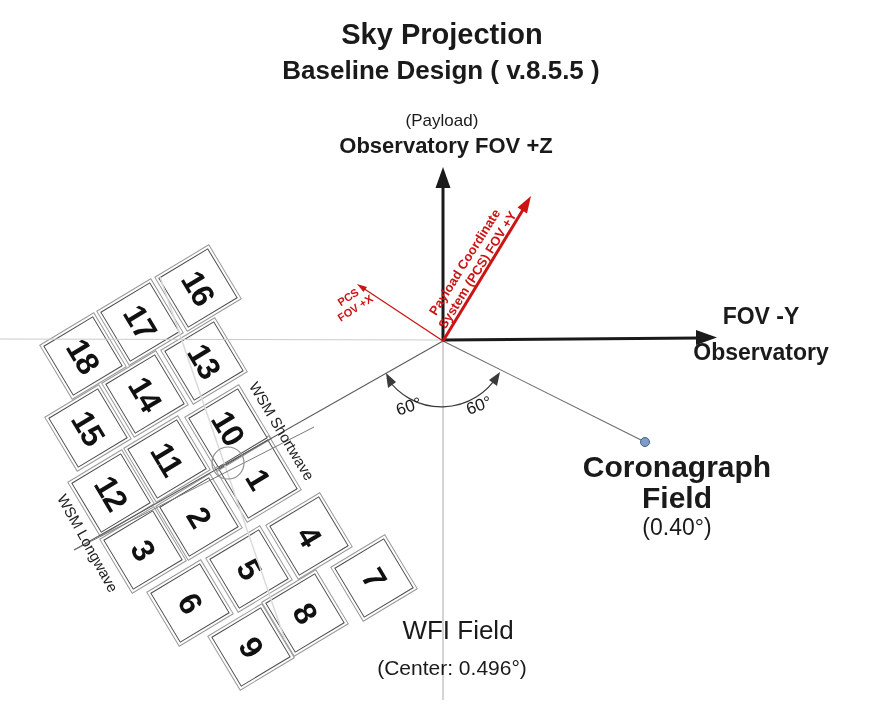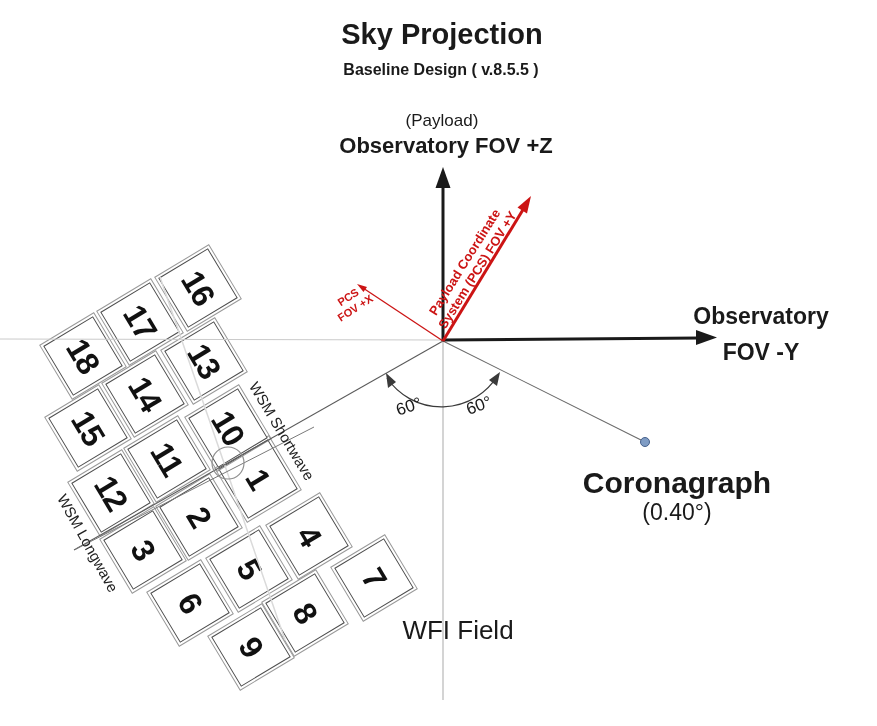--- a/index.html
+++ b/index.html
@@ -4,21 +4,21 @@
 <style>
   html,body{margin:0;padding:0;background:#fff;}
   #stage{
     position:relative;width:877px;height:726px;background:#fff;overflow:hidden;
     font-family:"Liberation Sans","DejaVu Sans",sans-serif;color:#1a1a1a;
   }
   .abs{position:absolute;transform:translate(-50%,-50%);white-space:nowrap;}
   .ctr{text-align:center;}
   
   .t-title{font-size:29px;font-weight:600;}
-  .t-sub{font-size:16px;font-weight:600;}
+  .t-sub{font-size:26px;font-weight:600;}
   .t-sunshade{font-size:17px;font-weight:400;}
   .t-obsz{font-size:22px;font-weight:600;}
   .t-obsy{font-size:23px;font-weight:600;line-height:36px;}
   .t-corona .big{font-size:30px;font-weight:600;line-height:31px;}
   .t-corona .small{font-size:23px;font-weight:400;line-height:28px;}
   .t-wfi{font-size:26px;font-weight:400;}
   .t-wfic{font-size:21px;font-weight:400;}
   .t-60{font-size:17px;font-weight:500;}
   .t-pcsy{font-size:13px;font-weight:700;color:var(--pcs-red);line-height:1.16;
           transform:translate(-50%,-50%) rotate(-58deg);}
@@ -98,40 +98,42 @@
   </svg>
 
   <div id="text-layer">
     <div class="abs t-title" style="left:442px;top:34px;">Sky Projection</div>
     <div class="abs t-sub" style="left:441px;top:70px;">Baseline Design ( v.8.5.5 )</div>
 
     <div class="abs t-sunshade" style="left:442px;top:121px;">(Payload)</div>
     <div class="abs t-obsz" style="left:446px;top:146px;text-align:center;">Observatory FOV +Z</div>
 
     <div class="abs t-obsy ctr" style="left:761px;top:334px;">
+      <div>FOV -Y</div>
       <div>Observatory</div>
-      <div>FOV -Y</div>
     </div>
 
     <div class="abs t-pcsy ctr" style="left:471px;top:266px;">
       <div>Payload Coordinate</div>
       <div>System (PCS) FOV +Y</div>
     </div>
     <div class="abs t-pcsx ctr" style="left:352px;top:303px;">
       <div>PCS</div>
       <div>FOV +X</div>
     </div>
 
     <div class="abs t-60 rot-60l" style="left:409px;top:407px;">60°</div>
     <div class="abs t-60 rot-60r" style="left:479px;top:406px;">60°</div>
 
     <div class="abs t-corona ctr" style="left:677px;top:496px;">
       <div class="big">Coronagraph</div>
+      <div class="big">Field</div>
       <div class="small">(0.40°)</div>
     </div>
 
     <div class="abs t-wfi" style="left:458px;top:630px;">WFI Field</div>
+    <div class="abs t-wfic" style="left:452px;top:668px;">(Center: 0.496°)</div>
 
     <div class="abs t-wsm rot-wsm-s" style="left:282px;top:431px;">WSM Shortwave</div>
     <div class="abs t-wsm rot-wsm-l" style="left:88px;top:543px;">WSM Longwave</div>
   </div>
 
 </div>
 
 </body></html>

